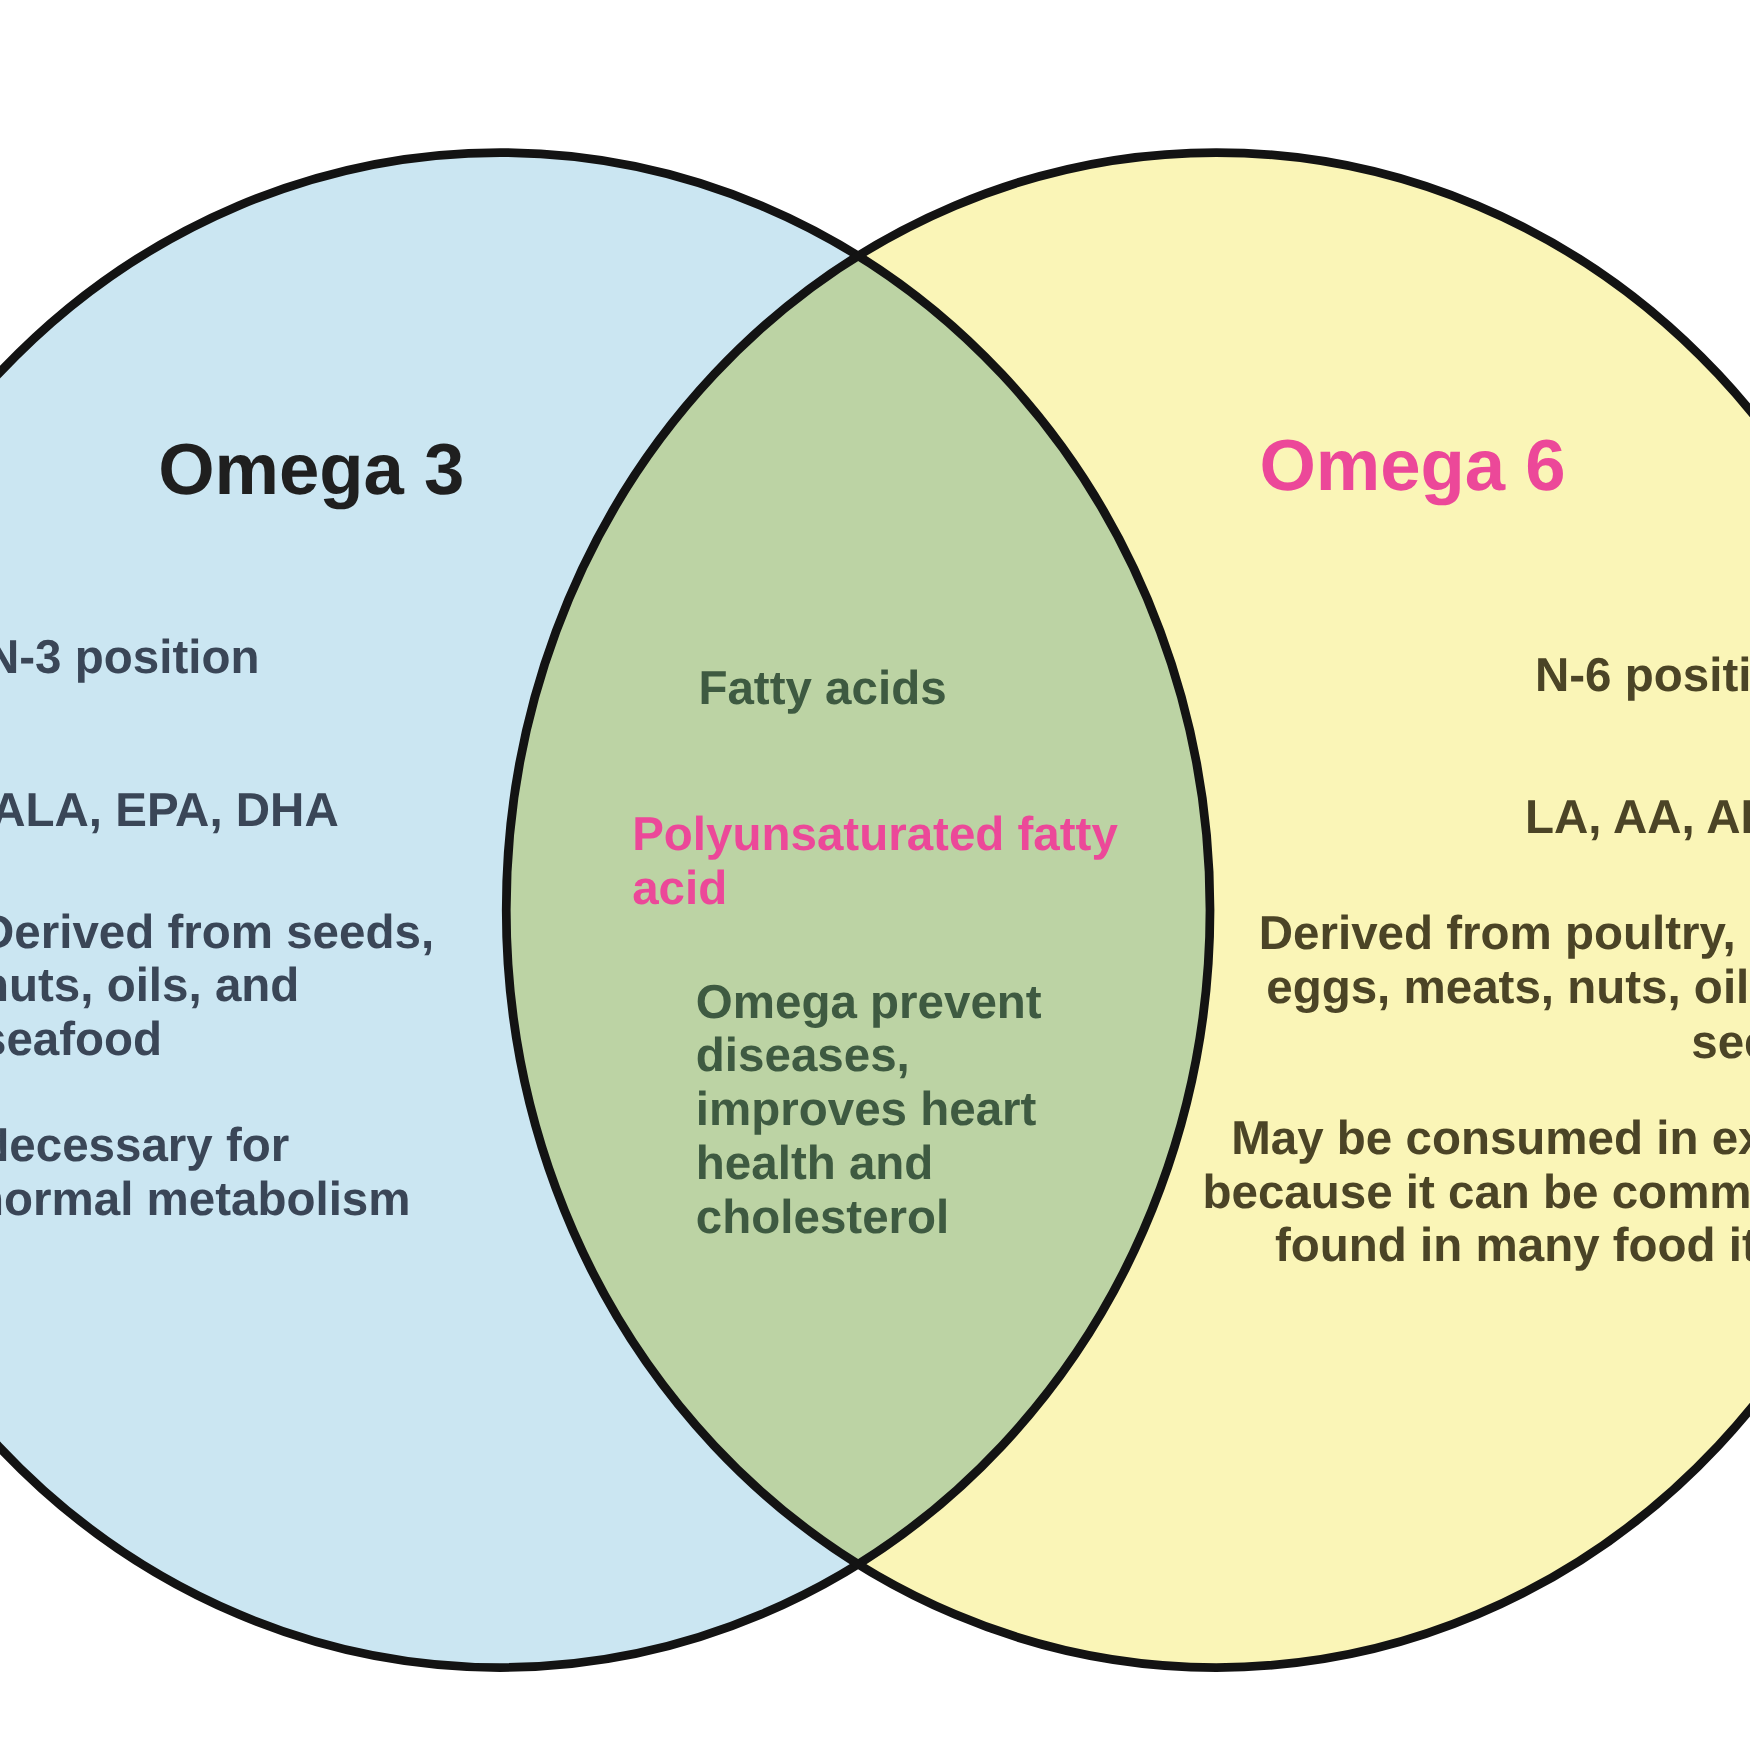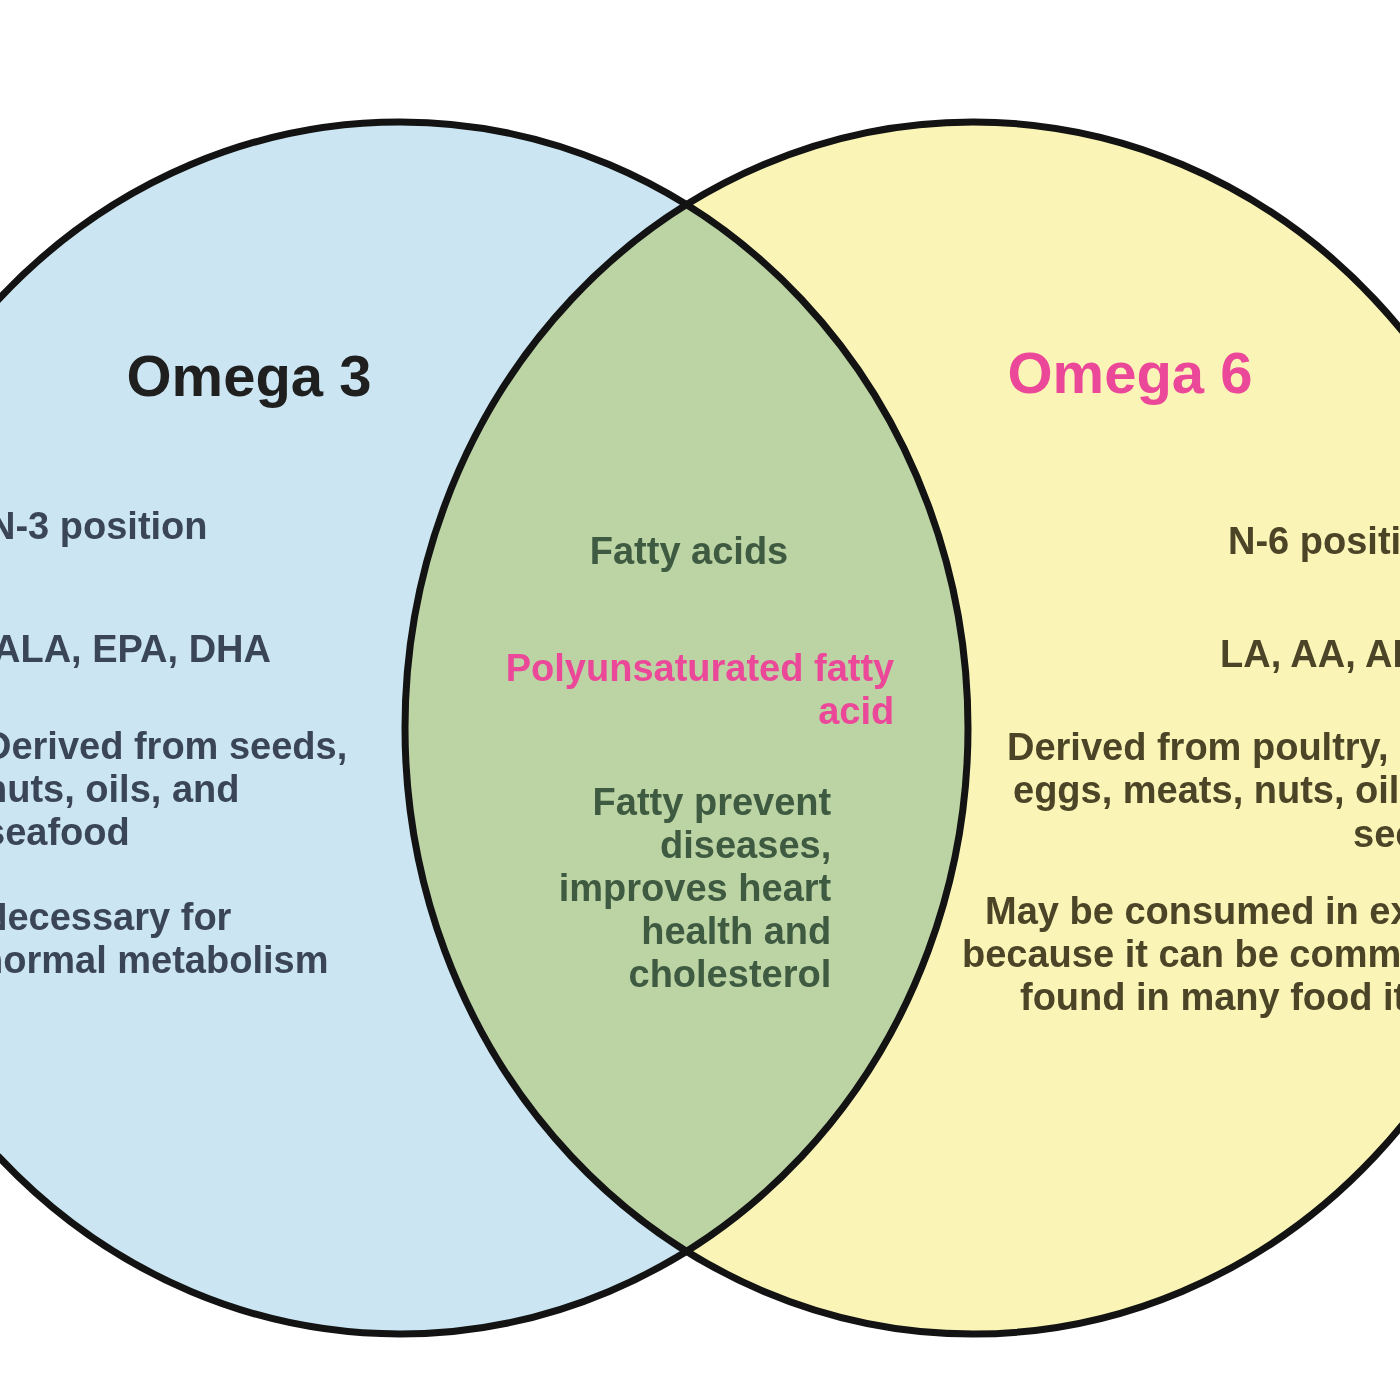--- a/index.html
+++ b/index.html
@@ -5,21 +5,21 @@
   html,body { margin:0; padding:0; background:#ffffff; }
   .stage {
     position:relative; width:1400px; height:1400px; overflow:hidden;
     background:#ffffff; font-family:"Liberation Sans", sans-serif;
   }
   .stage svg { position:absolute; left:0; top:0; }
   .txt {
     position:absolute; font-weight:700; font-size:38px; line-height:43px;
     white-space:pre-line; letter-spacing:0px;
   }
-  .ctr { transform:translateX(-50%); text-align:right; }
+  .ctr { transform:translateX(-50%); text-align:left; }
   .title { font-size:58px; line-height:58px; }
   .rline { white-space:nowrap; }
 </style>
 </head>
 <body>
 
 <div class="stage">
 
   <svg width="1400" height="1400" viewBox="0 0 1400 1400">
     <defs>
@@ -40,26 +40,26 @@
 
   <div class="txt" style="left: -7px; top: 628px; color: rgb(58, 70, 87);">ALA, EPA, DHA</div>
 
   <div class="txt" style="left: -16px; top: 725px; color: rgb(58, 70, 87);">Derived from seeds,
 nuts, oils, and
 seafood</div>
 
   <div class="txt" style="left: -20px; top: 896px; color: rgb(58, 70, 87);">Necessary for
 normal metabolism</div>
 
-  <div class="txt ctr" style="left: 689px; top: 530px; color: rgb(62, 90, 65);">Fatty acids</div>
+  <div class="txt ctr" style="left: 658px; top: 530px; color: rgb(62, 90, 65);">Fatty acids</div>
 
   <div class="txt ctr" style="left: 700px; top: 647px; color: #ec4899;">Polyunsaturated fatty
 acid</div>
 
-  <div class="txt ctr" style="left: 695px; top: 781px; color: rgb(62, 90, 65);">Fatty prevent
+  <div class="txt ctr" style="left: 695px; top: 781px; color: rgb(62, 90, 65);">Omega prevent
 diseases,
 improves heart
 health and
 cholesterol</div>
 
   <div class="txt title ctr" style="left: 1130px; top: 344px; color: #ec4899;">Omega 6</div>
 
   <div class="txt rline" style="left: 1228px; top: 520px; color: rgb(75, 68, 38);">N-6 position</div>
 
   <div class="txt rline" style="left: 1220px; top: 633px; color: rgb(75, 68, 38);">LA, AA, APA</div>

